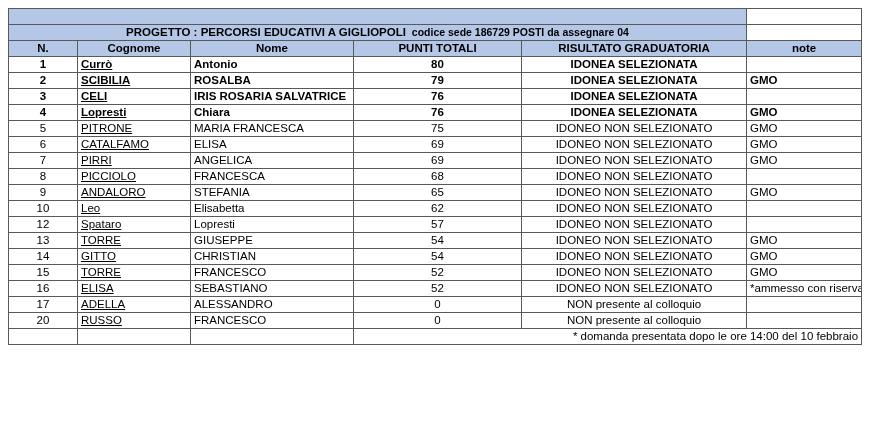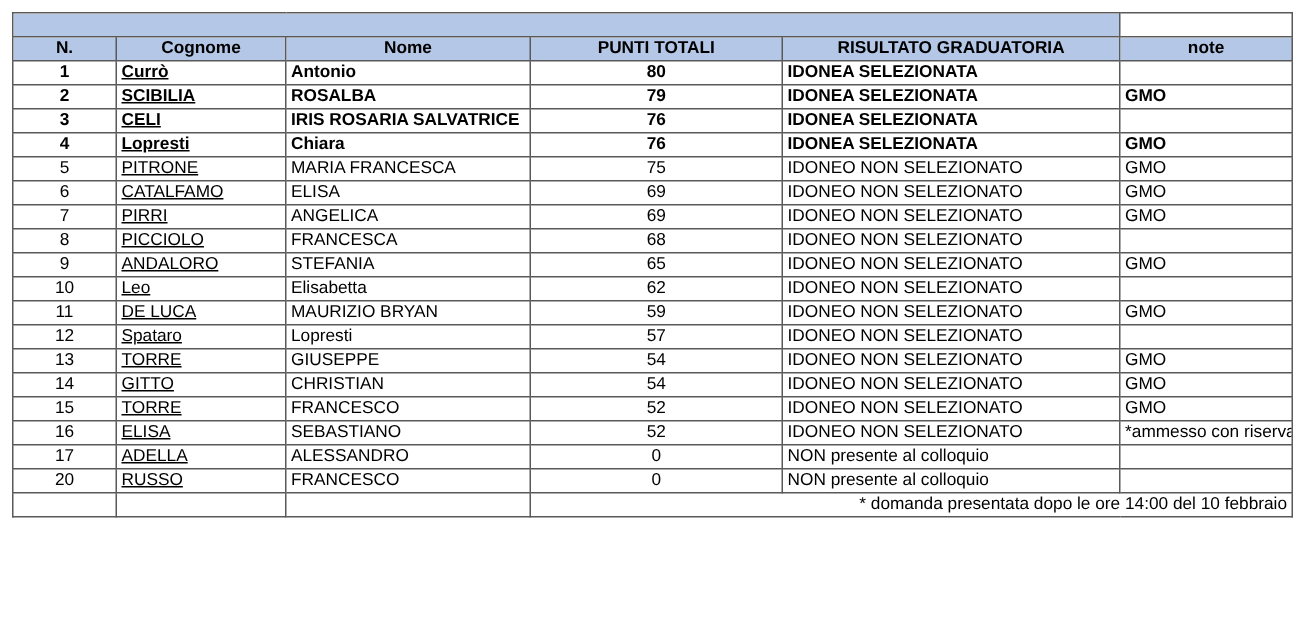--- a/index.html
+++ b/index.html
@@ -71,21 +71,21 @@
     font-weight: bold;
     font-size: 13px;
     height: 19px;
   }
 
   
   .r-num   { text-align: center; }
   .r-cog   { text-align: left; text-decoration: underline; }
   .r-nome  { text-align: left; }
   .r-punti { text-align: center; }
-  .r-ris   { text-align: left; }
+  .r-ris   { text-align: center; }
   .r-note  { text-align: left; }
   tr.bold td { font-weight: bold; }
 
   .foot-note {
     text-align: right;
     font-size: 11px;
   }
   .foot-blank { height: 16px; }
 </style>
 </head>
@@ -99,20 +99,26 @@
         <col class="c-nome">
       <col class="c-punti">
         <col class="c-ris">
         <col class="c-note">
     </colgroup>
     <tbody>
       <tr>
         <td class="band" colspan="5"></td>
         <td class="blank-white"></td>
       </tr>
+      <tr>
+        <td class="band-title" colspan="5">
+          <span>PROGETTO : PERCORSI EDUCATIVI A GIGLIOPOLI</span><span class="sub">&nbsp;&nbsp;</span><span class="sub">codice sede 186729 POSTI da assegnare 04</span>
+        </td>
+        <td class="blank-white"></td>
+      </tr>
       <tr class="hdr">
         <td>N.</td>
         <td>Cognome</td>
         <td>Nome</td>
         <td>PUNTI TOTALI</td>
         <td>RISULTATO GRADUATORIA</td>
         <td>note</td>
       </tr>
 
       <tr class="bold">
@@ -189,28 +195,20 @@
         </tr>
         <tr>
           <td class="r-num">10</td>
           <td class="r-cog">Leo</td>
           <td class="r-nome">Elisabetta</td>
           <td class="r-punti">62</td>
           <td class="r-ris">IDONEO NON SELEZIONATO</td>
           <td class="r-note"></td>
         </tr>
         <tr>
-          <td class="r-num">11</td>
-          <td class="r-cog">DE LUCA</td>
-          <td class="r-nome">MAURIZIO BRYAN</td>
-          <td class="r-punti">59</td>
-          <td class="r-ris">IDONEO NON SELEZIONATO</td>
-          <td class="r-note">GMO</td>
-        </tr>
-        <tr>
           <td class="r-num">12</td>
           <td class="r-cog">Spataro</td>
           <td class="r-nome">Lopresti</td>
           <td class="r-punti">57</td>
           <td class="r-ris">IDONEO NON SELEZIONATO</td>
           <td class="r-note"></td>
         </tr>
         <tr>
           <td class="r-num">13</td>
           <td class="r-cog">TORRE</td>

